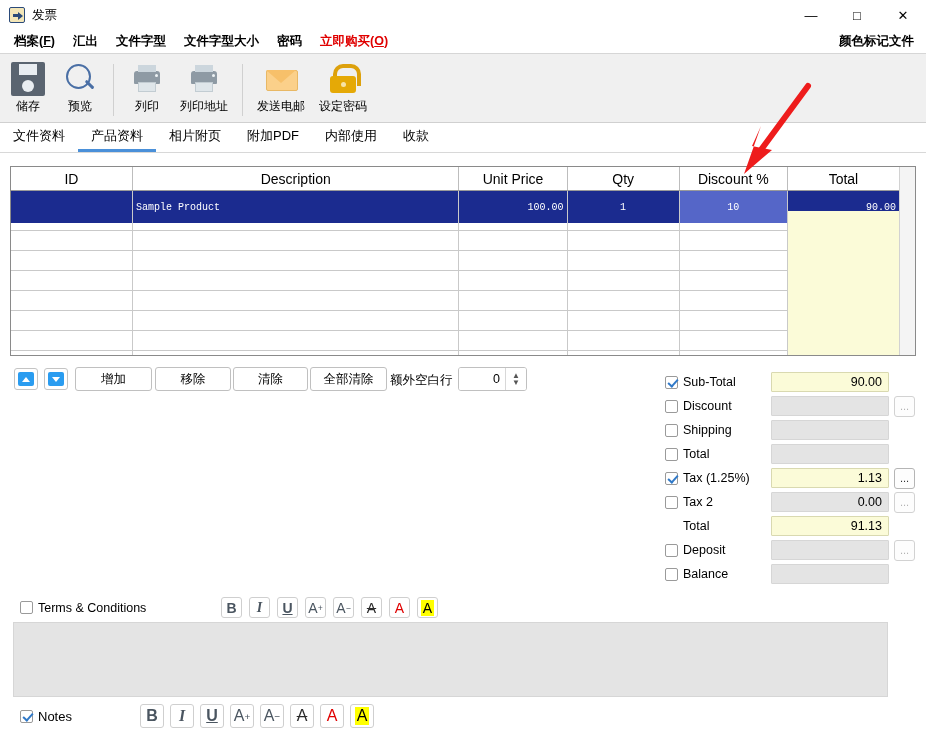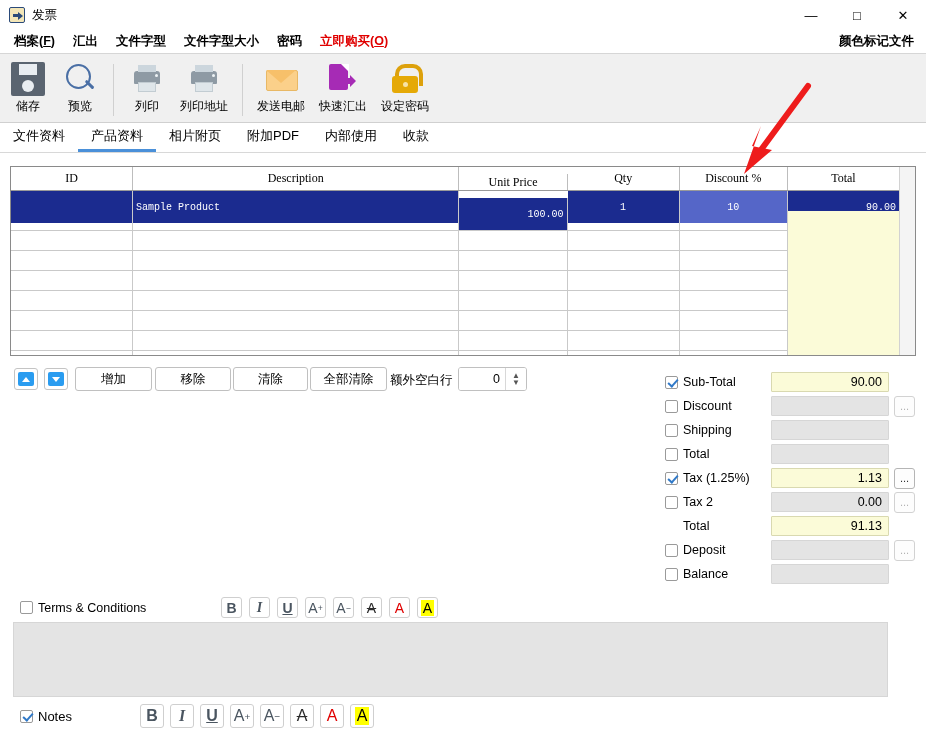--- a/index.html
+++ b/index.html
@@ -144,38 +144,37 @@
 
   
   .grid-wrap {
     position:absolute; left:10px; top:166px; width:906px; height:190px;
     border:1px solid #8a8a8a; background:#fff; display:flex;
   }
   .grid { flex:1; display:flex; flex-direction:column; overflow:hidden; }
   .grid-head { display:flex; height:24px; background:#fff; border-bottom:1px solid #9a9a9a; }
   .gh {
     display:flex; align-items:center; justify-content:center;
-    font-size:12px; border-right:1px solid #bdbdbd; background:#fff;
+    font-size:14px; border-right:1px solid #bdbdbd; background:#fff;
     cursor:default;
-    font-family:Liberation Serif, serif;
   }
   .gh:last-child { border-right:none; }
   .grow { display:flex; height:20px; border-bottom:1px solid #c9c9c9; }
   .gc {
     display:flex; align-items:center; border-right:1px solid #c9c9c9;
     font-size:10px; padding:16px 3px; overflow:hidden; white-space:nowrap;font-family:Liberation Mono, monospace;
   }
   .gc:last-child { border-right:none; }
   .grow.sel .gc { background:#1b2b8f; color:#fff; }
   .grow.sel .gc.cellsel { background:#5566c8; }
   .gc.total-col { background:#fbfbd8; }
   .grow.sel .gc.total-col { background:#1b2b8f; }
   .c-id { width:124px; justify-content:center; }
   .c-desc { width:332px; justify-content:flex-start; }
-  .c-price { width:110px; justify-content:flex-end;margin-top:7px; }
+  .c-price { width:110px; justify-content:flex-end; }
   .c-qty { width:114px; justify-content:center; }
   .c-disc { width:110px; justify-content:center; }
   .c-total { width:113px; justify-content:flex-end; }
   .grid-sb { width:16px; background:#f4f4f4; border-left:1px solid #d2d2d2; }
 
   
   .midbar { position:absolute; left:0; top:362px; width:818px; height:36px; }
   .arrow-btn {
     position:absolute; width:24px; height:22px; background:#fff;
     border:1px solid #c4c4c4; border-radius:3px; display:flex;
@@ -299,26 +298,20 @@
         <i class="dot"></i>
       </div>
     <div class="tb-lbl">列印地址</div>
   </div>
   <div class="tb-sep"></div>
   <div class="tb-btn wide">
     <div class="tb-ico ico-mail"></div>
     <div class="tb-lbl">发送电邮</div>
   </div>
   <div class="tb-btn wide">
-    <div class="tb-ico ico-exp">
-        <i class="fold"></i>
-      </div>
-    <div class="tb-lbl">快速汇出</div>
-  </div>
-  <div class="tb-btn wide">
     <div class="tb-ico ico-lock">
         <i class="kh"></i>
       </div>
     <div class="tb-lbl">设定密码</div>
   </div>
 </div>
 
 <div class="tabs">
   <div class="tab">文件资料</div>
   <div class="tab active">产品资料</div>

